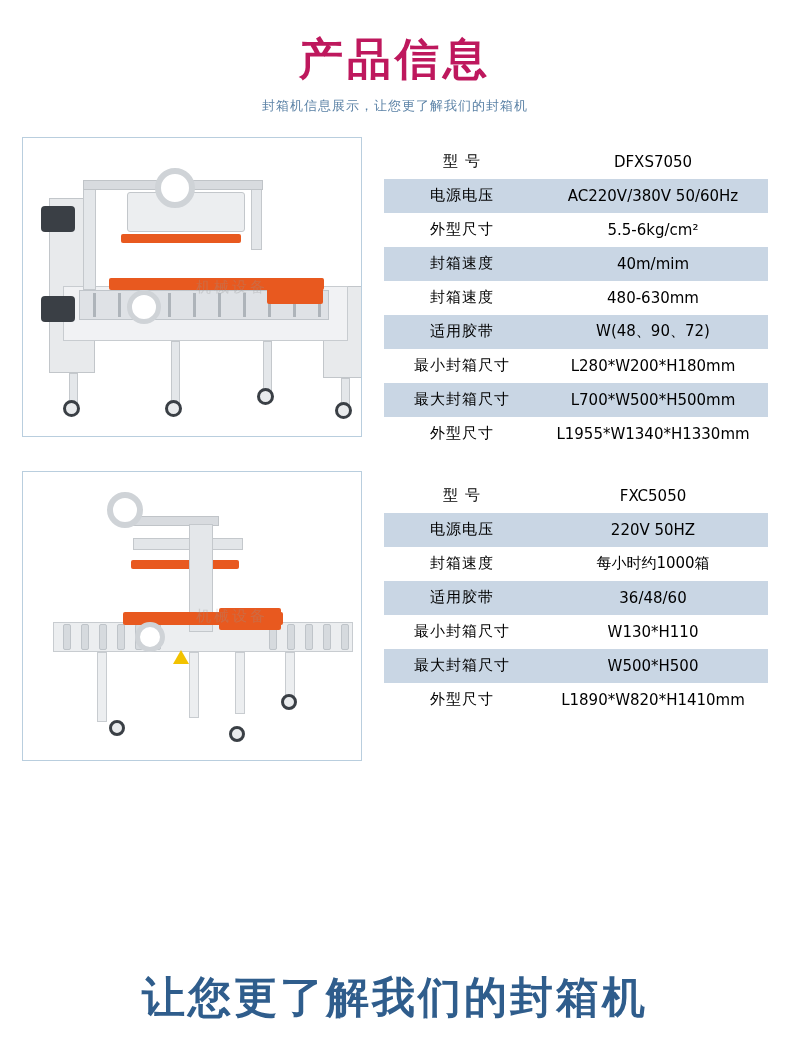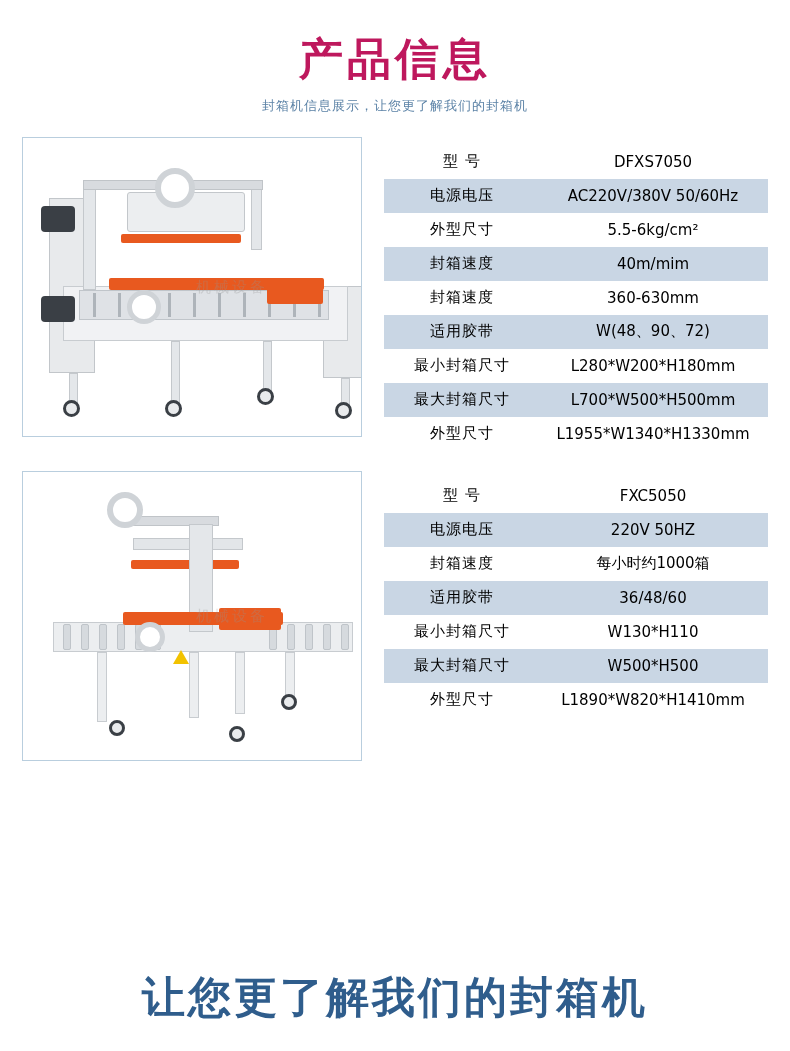--- a/index.html
+++ b/index.html
@@ -217,21 +217,21 @@
       <tr>
         <td class="k">外型尺寸</td>
         <td class="v">5.5-6kg/cm²</td>
       </tr>
       <tr class="alt">
         <td class="k">封箱速度</td>
         <td class="v">40m/mim</td>
       </tr>
       <tr>
         <td class="k">封箱速度</td>
-        <td class="v">360-630mm</td>
+        <td class="v">480-630mm</td>
       </tr>
       <tr class="alt">
         <td class="k">适用胶带</td>
         <td class="v">W(48、90、72)</td>
       </tr>
       <tr>
         <td class="k">最小封箱尺寸</td>
         <td class="v">L280*W200*H180mm</td>
       </tr>
       <tr class="alt">

